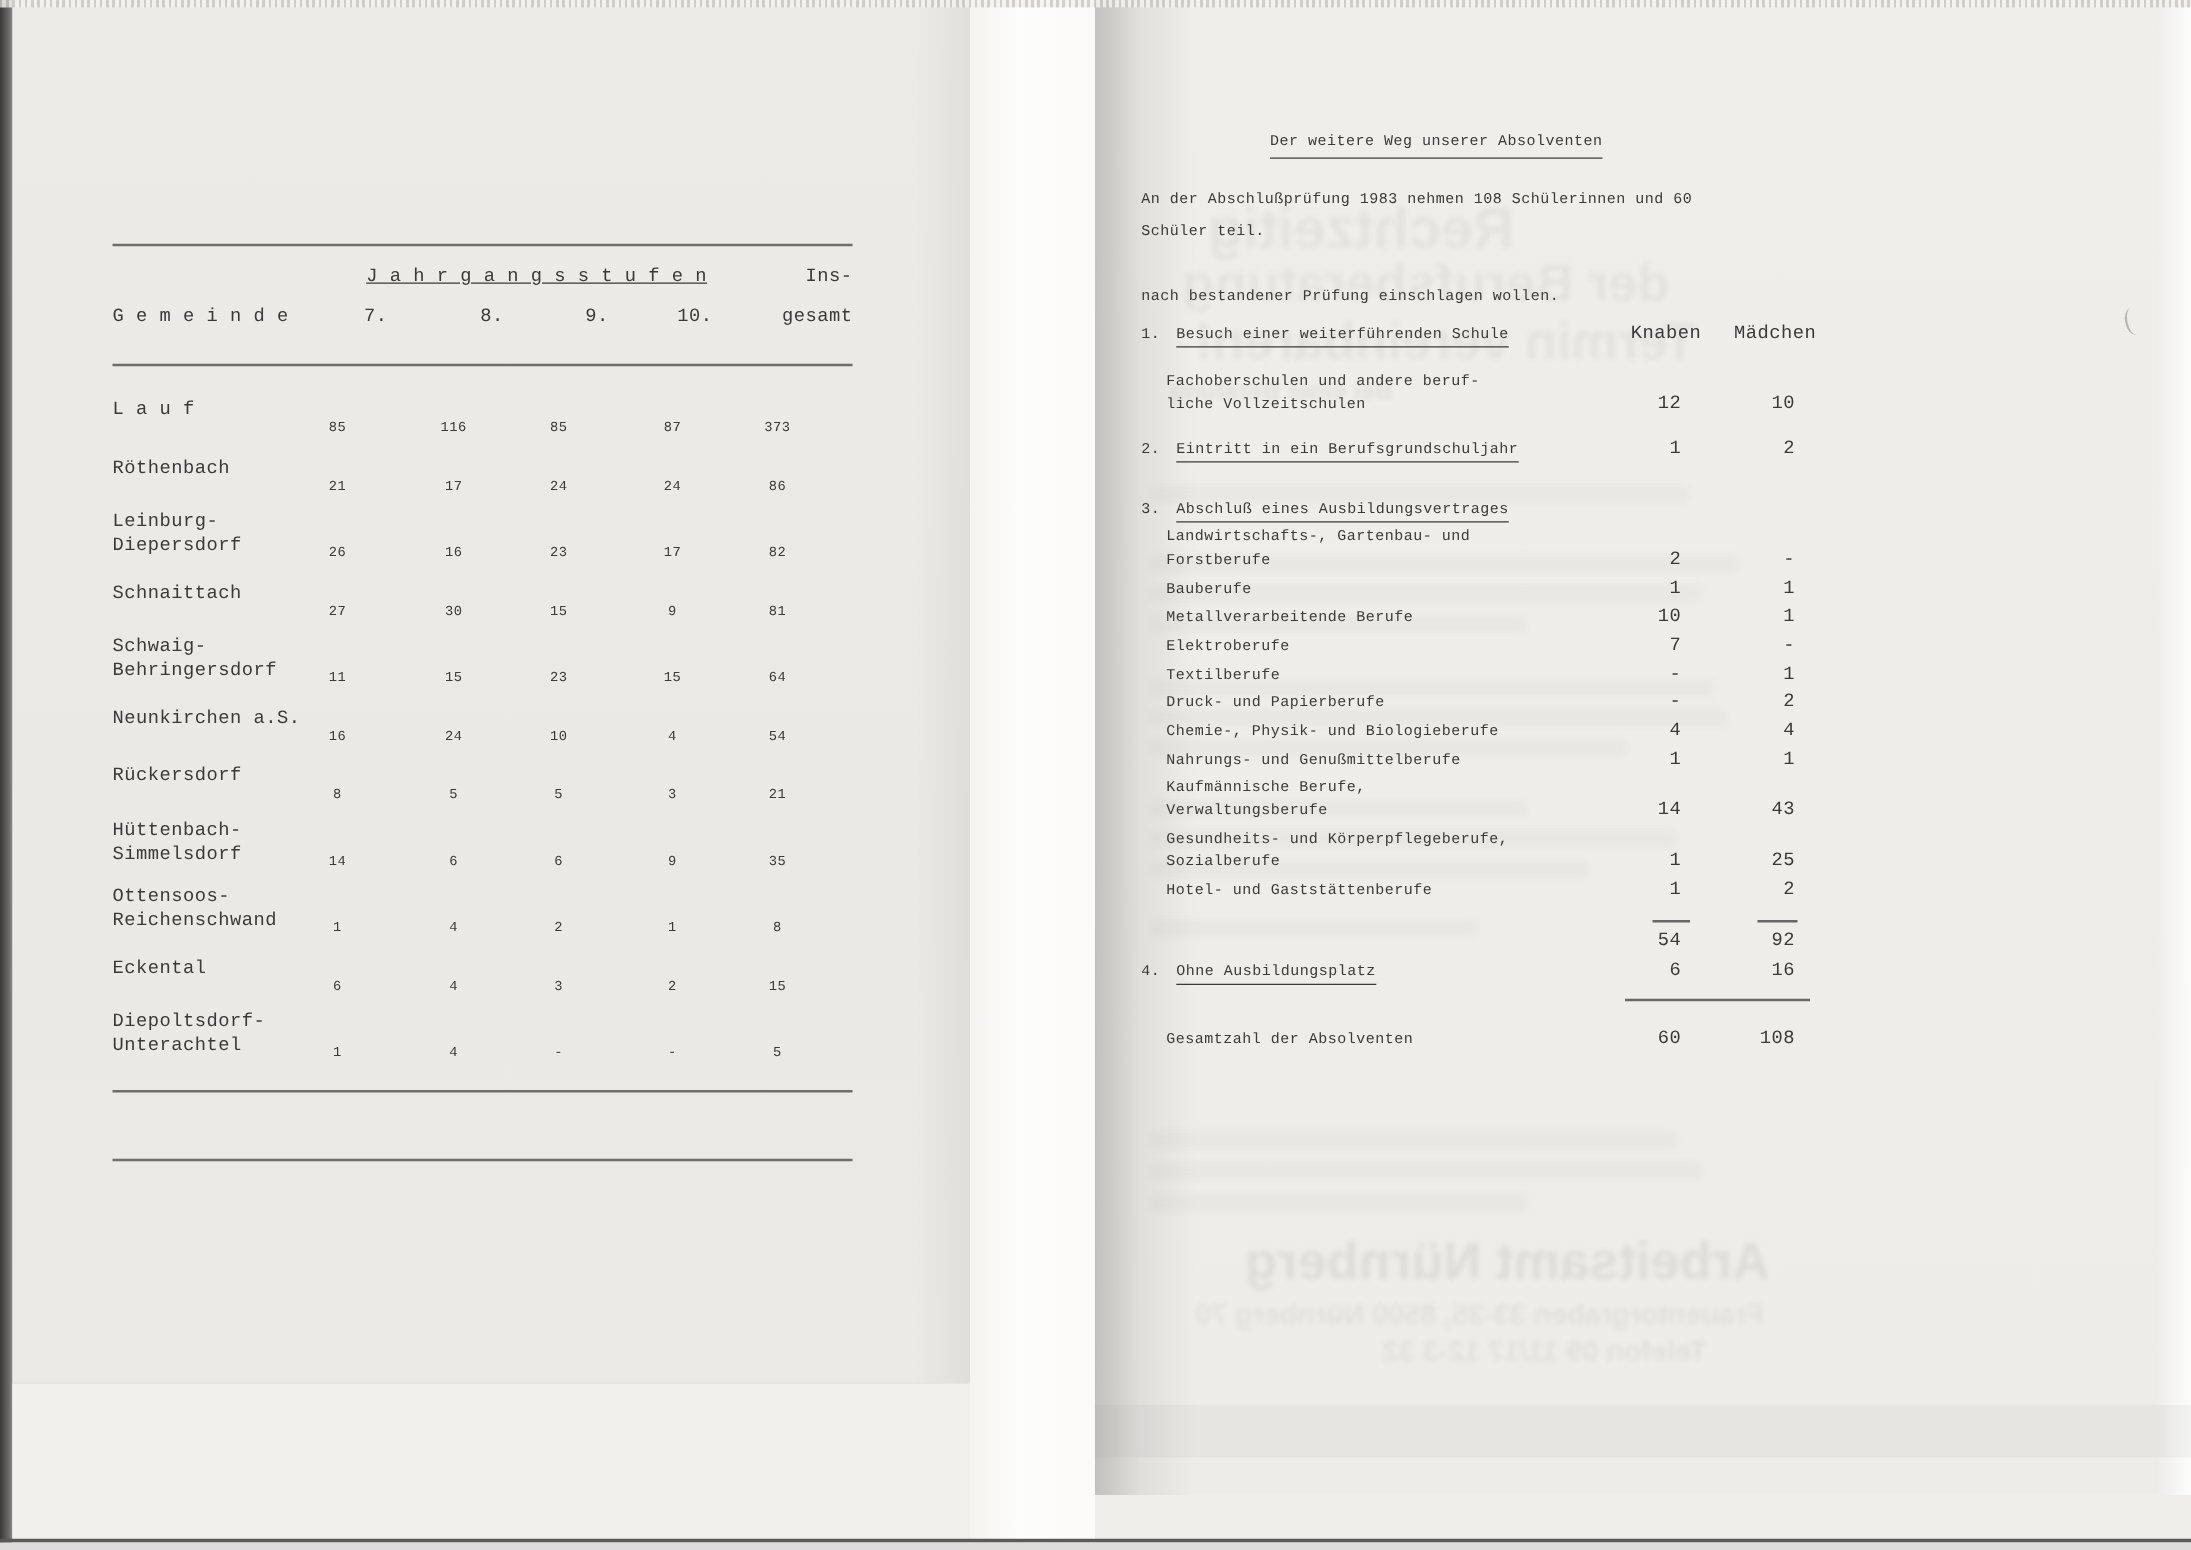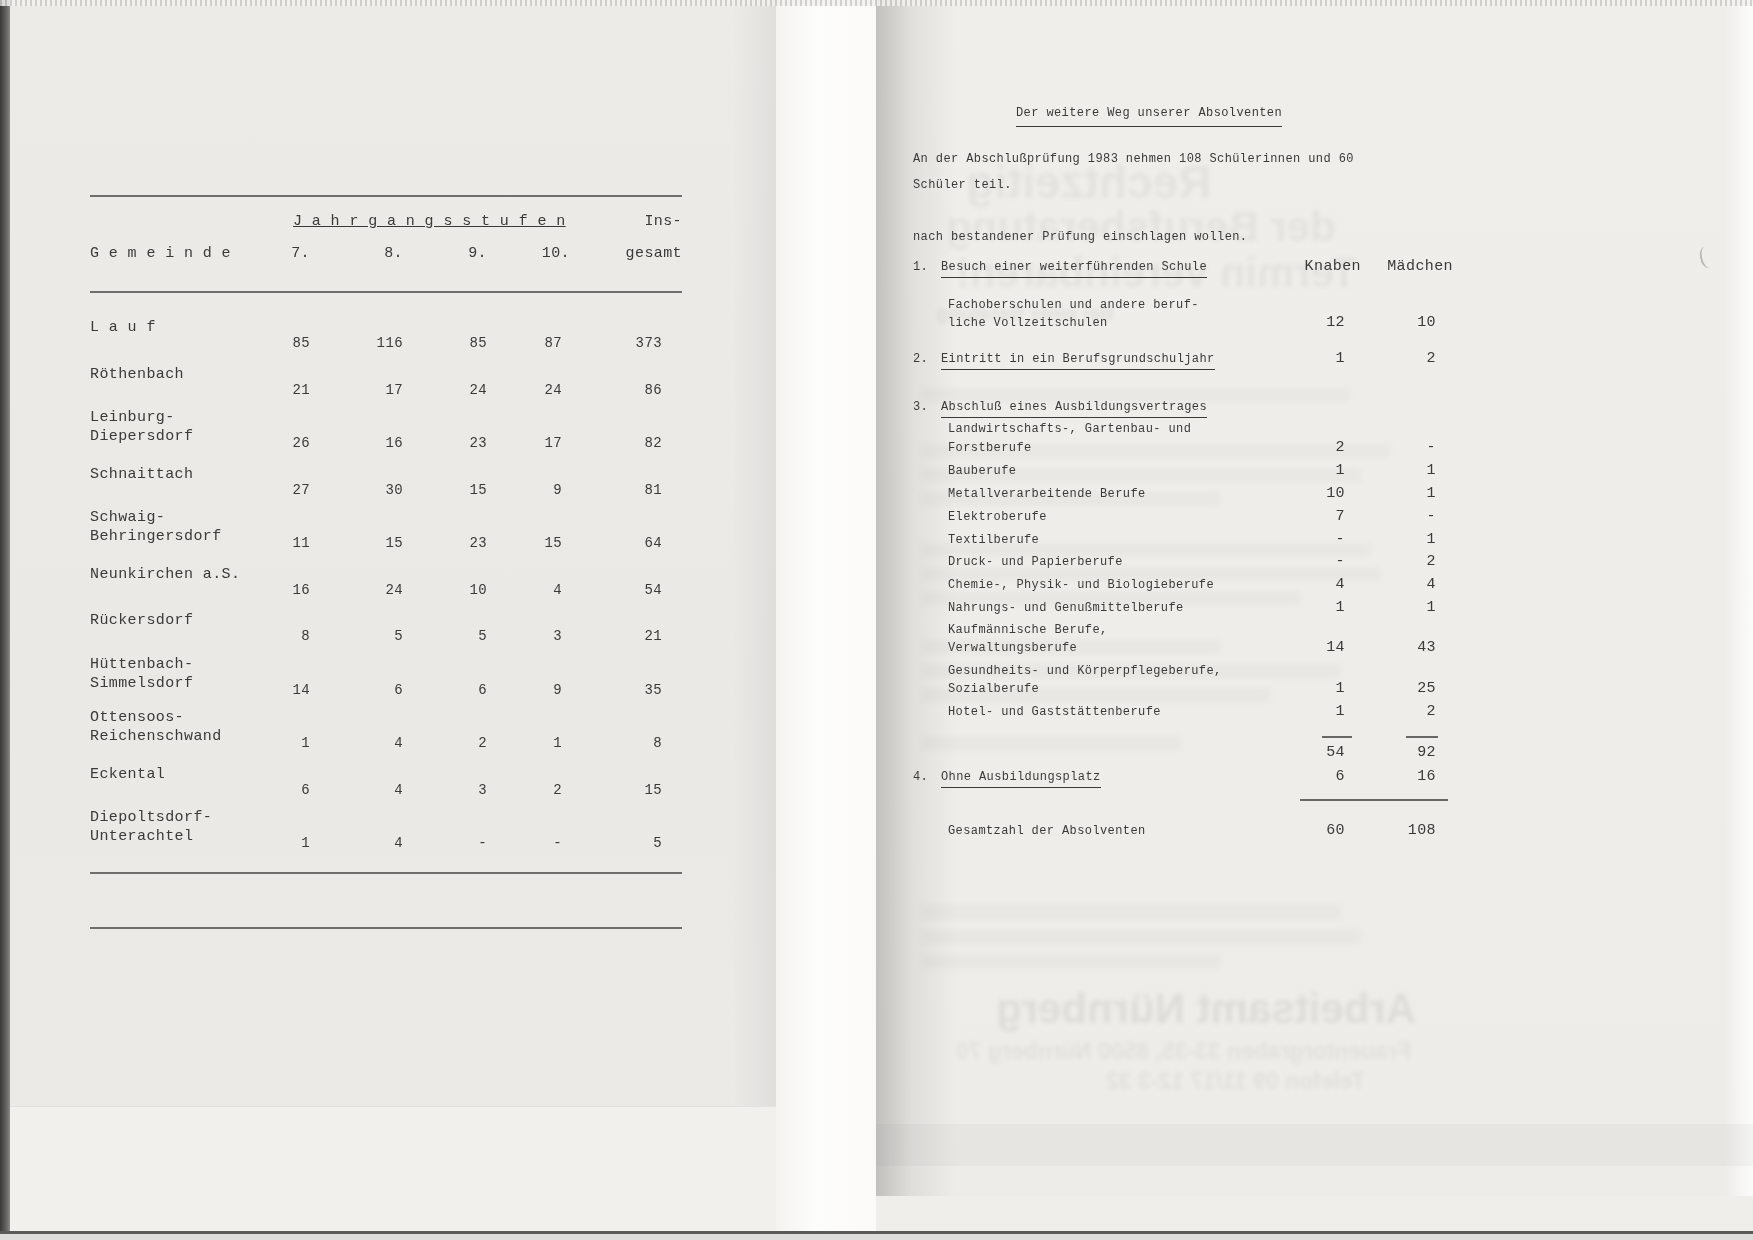--- a/index.html
+++ b/index.html
@@ -27,25 +27,25 @@
   .rp-bottom{left:876px;top:1196px;width:877px;height:44px;background:#f0eeeb;}
   
   .tw{font-size:15px;letter-spacing:.4px;white-space:pre-line;line-height:19px;}
   .u{border-bottom:1.5px solid #3b3a38;padding-bottom:3px;}
   
   .lp .rule{position:absolute;left:80px;width:592px;height:2px;background:#504f4d;opacity:.8;}
   .hl{position:absolute;font-size:15px;letter-spacing:.4px;}
   .colbox{position:absolute;width:80px;text-align:right;font-size:15px;letter-spacing:.4px;}
   .trow{position:absolute;left:80px;width:592px;display:flex;align-items:center;}
   .tname{width:210px;}
-  .tc{position:absolute;width:80px;text-align:right;font-size:14px;letter-spacing:.4px;margin-top:32px;}
-  .c1{left:140px;}.c2{left:233px;}.c3{left:317px;}.c4{left:392px;}.c5{left:492px;}
+  .tc{position:absolute;width:80px;text-align:center;font-size:11px;letter-spacing:.4px;margin-top:32px;}
+  .c1{left:140px;}.c2{left:233px;}.c3{left:317px;}.c4{left:408px;}.c5{left:492px;}
   
   .rl{position:absolute;left:37px;font-size:12px;letter-spacing:.4px;line-height:19px;white-space:pre;}
-  .ind{left:72px;}
+  .ind{left:57px;}
   .num{display:inline-block;width:28px;}
   .val{position:absolute;font-size:15px;letter-spacing:.4px;text-align:right;}
   .kn{left:385px;width:84px;}
   .md{left:475px;width:85px;}
   .knh{left:400px;width:85px;text-align:right;}
   .mdh{left:490px;width:87px;text-align:right;}
   .srule{position:absolute;height:2px;background:#514f4d;opacity:.85;}
   
   .ghost{position:absolute;transform:scaleX(-1);filter:blur(2px);font-family:"Liberation Sans",sans-serif;font-weight:bold;color:#55544f;white-space:nowrap;}
   .gbar{position:absolute;background:#6a6965;filter:blur(3px);opacity:.045;border-radius:3px;}

